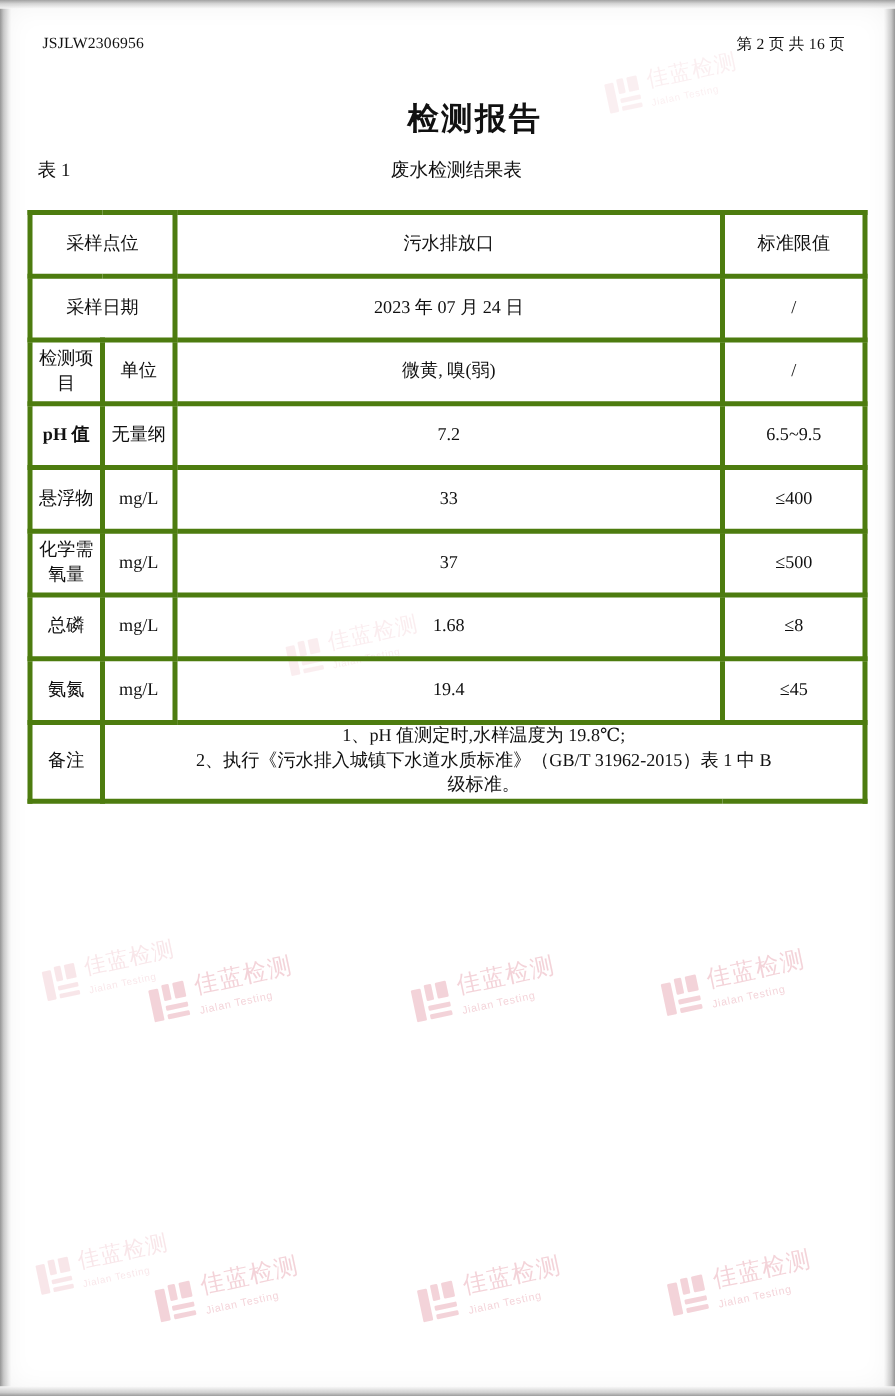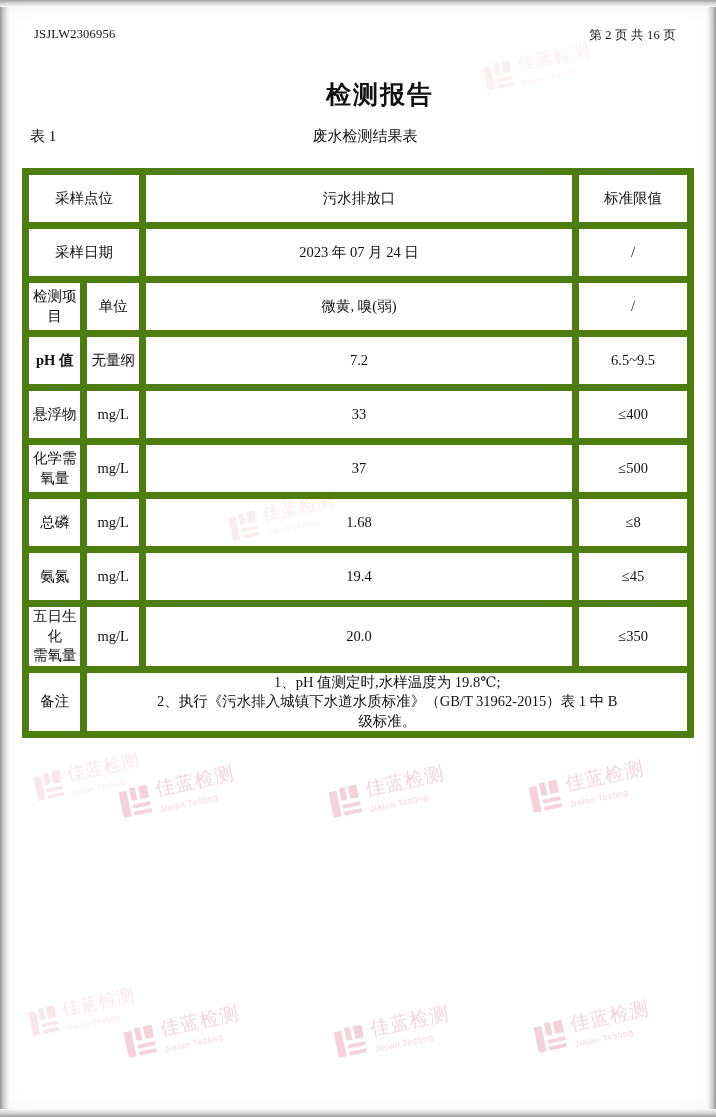--- a/index.html
+++ b/index.html
@@ -104,21 +104,21 @@
 
   table.report {
     position: absolute;
     top: 168px;
     left: 22px;
     width: 672px;
     border-collapse: collapse;
     table-layout: fixed;
   }
   table.report td {
-    border: 7px solid #4d7c0f;
+    border: 4px solid #4d7c0f;
     text-align: center;
     vertical-align: middle;
     font-size: 14.5px;
     padding: 0 2px;
     height: 47px;
     line-height: 1.35;
   }
   td.c1 { width: 100px; }
   td.c2 { width: 74px; }
   td.c3 { width: 400px; }
@@ -374,26 +374,20 @@
         <td class="c3">1.68</td>
         <td class="c4">≤8</td>
       </tr>
       <tr>
         <td class="c1">氨氮</td>
         <td class="c2">mg/L</td>
         <td class="c3">19.4</td>
         <td class="c4">≤45</td>
       </tr>
       <tr>
-        <td class="c1 two-line"><span>五日生化</span><br><span>需氧量</span></td>
-        <td class="c2">mg/L</td>
-        <td class="c3">20.0</td>
-        <td class="c4">≤350</td>
-      </tr>
-      <tr>
         <td class="remark-label">备注</td>
         <td class="remark-body" colspan="3">
           <div>1、pH 值测定时,水样温度为 19.8℃;</div>
           <div>2、执行《污水排入城镇下水道水质标准》（GB/T 31962-2015）表 1 中 B</div>
           <div>级标准。</div>
         </td>
       </tr>
     </tbody>
   </table>
 

